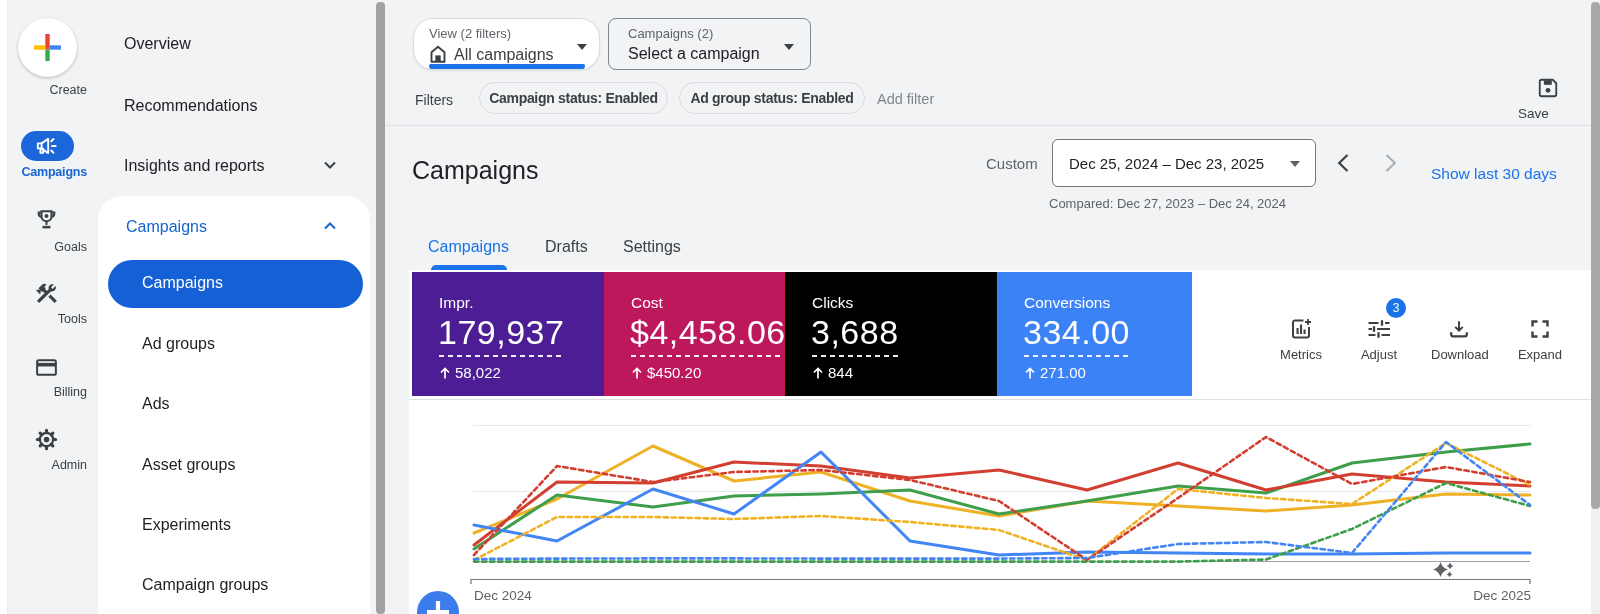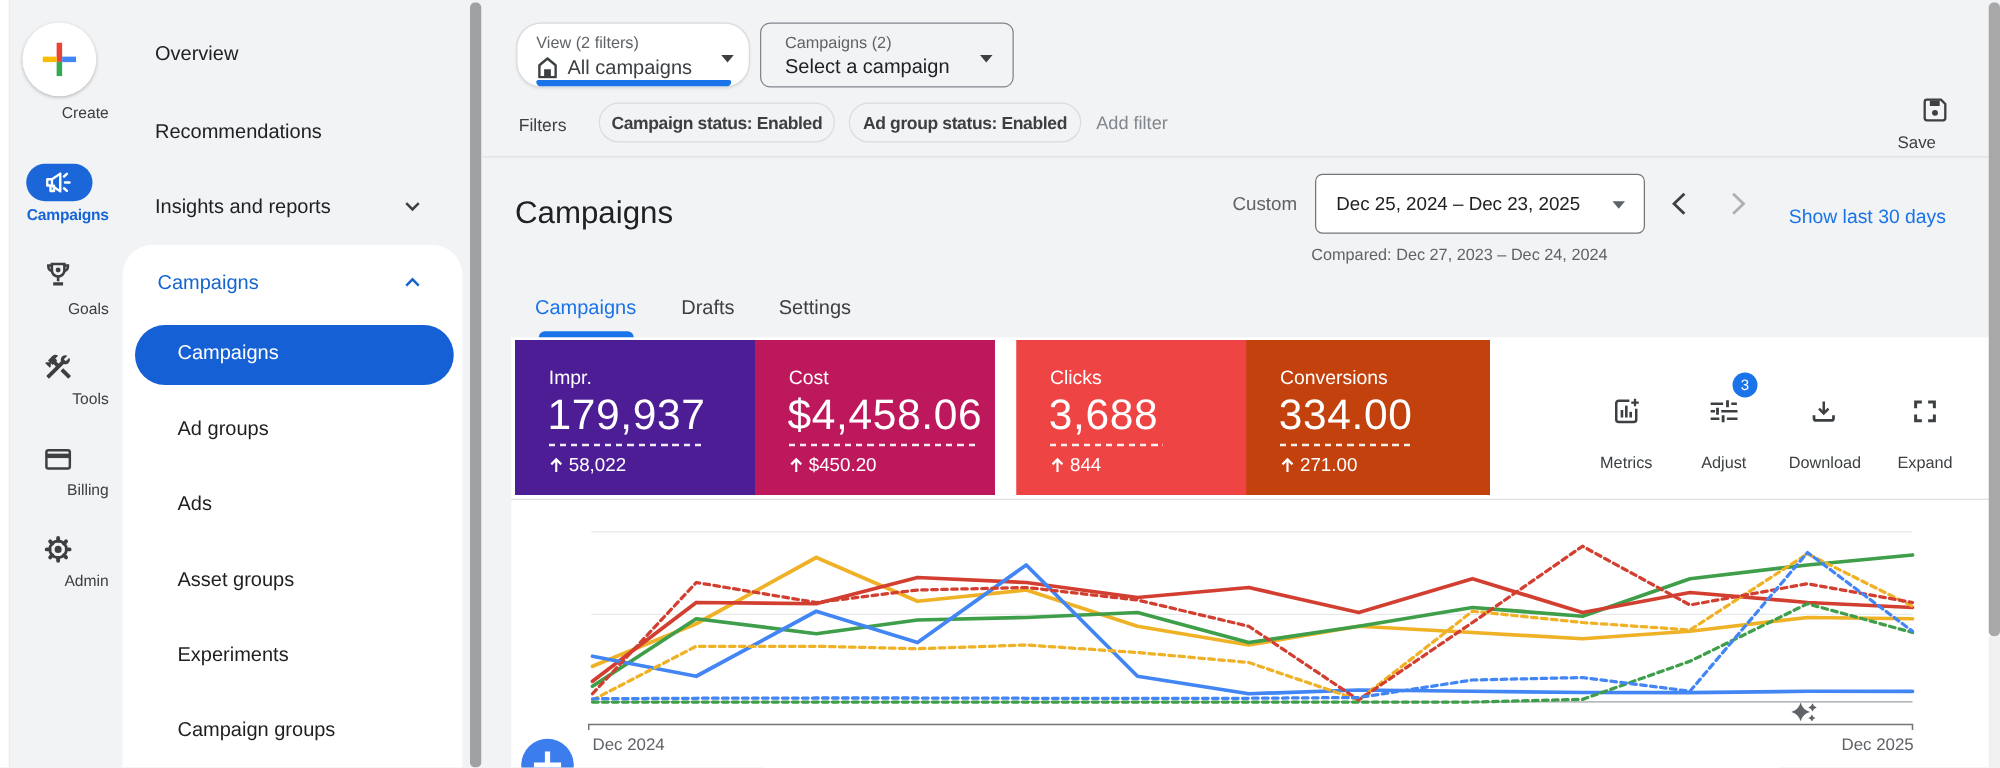--- a/index.html
+++ b/index.html
@@ -31,21 +31,21 @@
 .link{color:#1a73e8}
 
 #whitecard{left:409px;top:270px;width:1183px;height:344px;background:#fff}
 .scorecard{top:2px;height:124px;color:#fff}
 .sc-label{position:absolute;left:27px;top:22px;font-size:15.5px}
 .sc-value{position:absolute;left:26px;top:41px;font-size:34px;letter-spacing:.5px}
 .sc-under{position:absolute;left:27px;top:83px;height:2px;background:repeating-linear-gradient(90deg,rgba(255,255,255,.92) 0 5px,transparent 5px 9px)}
 .sc-delta{position:absolute;left:27px;top:92px;font-size:15px}
 .sc-delta svg{vertical-align:-1px;margin-right:4px}
 .toolico{top:47px;width:56px;color:#3c4043;text-align:center}
-.toollabel{font-size:13px;margin-top:16px}
+.toollabel{font-size:13px;margin-top:2px}
 #mainThumb{left:1591px;top:2px;width:9px;height:507px;background:#a8a8a8;border-radius:4px}
 #mainTrack{left:1591px;top:509px;width:9px;height:105px;background:#f0f0f0}
 .divline{background:#dee0e3;height:1px}
 </style>
 </head>
 <body>
 <div class="abs" id="edge"></div>
 
 <div class="abs" id="createBtn"></div>
 <svg class="abs" style="left:34px;top:34px" width="27" height="27" viewBox="0 0 27 27">
@@ -174,29 +174,29 @@
         </svg>58,022</div>
   </div>
   <div class="abs scorecard" style="left:195px;width:192px;background:#be185d">
     <div class="sc-label">Cost</div>
     <div class="sc-value">$4,458.06</div>
     <div class="sc-under" style="width:150px"></div>
     <div class="sc-delta"><svg width="12" height="12" viewBox="0 0 12 12" fill="none" stroke="#fff" stroke-width="1.7">
           <path d="M6 11.5V1.5M2 5.5l4-4 4 4"></path>
         </svg>$450.20</div>
   </div>
-  <div class="abs scorecard" style="left:404px;width:227px;background:#ef4444">
+  <div class="abs scorecard" style="left:376px;width:227px;background:#000000">
     <div class="sc-label">Clicks</div>
     <div class="sc-value">3,688</div>
     <div class="sc-under" style="width:90px"></div>
     <div class="sc-delta"><svg width="12" height="12" viewBox="0 0 12 12" fill="none" stroke="#fff" stroke-width="1.7">
           <path d="M6 11.5V1.5M2 5.5l4-4 4 4"></path>
         </svg>844</div>
   </div>
-  <div class="abs scorecard" style="left:588px;width:195px;background:#c2410c">
+  <div class="abs scorecard" style="left:588px;width:195px;background:#3b82f6">
     <div class="sc-label">Conversions</div>
     <div class="sc-value">334.00</div>
     <div class="sc-under" style="width:106px"></div>
     <div class="sc-delta"><svg width="12" height="12" viewBox="0 0 12 12" fill="none" stroke="#fff" stroke-width="1.7">
           <path d="M6 11.5V1.5M2 5.5l4-4 4 4"></path>
         </svg>271.00</div>
   </div>
 
   <div class="abs toolico" style="left:864px">
     <svg style="margin:0 auto" width="24" height="24" viewBox="0 0 24 24" fill="none" stroke="#3c4043" stroke-width="2">

